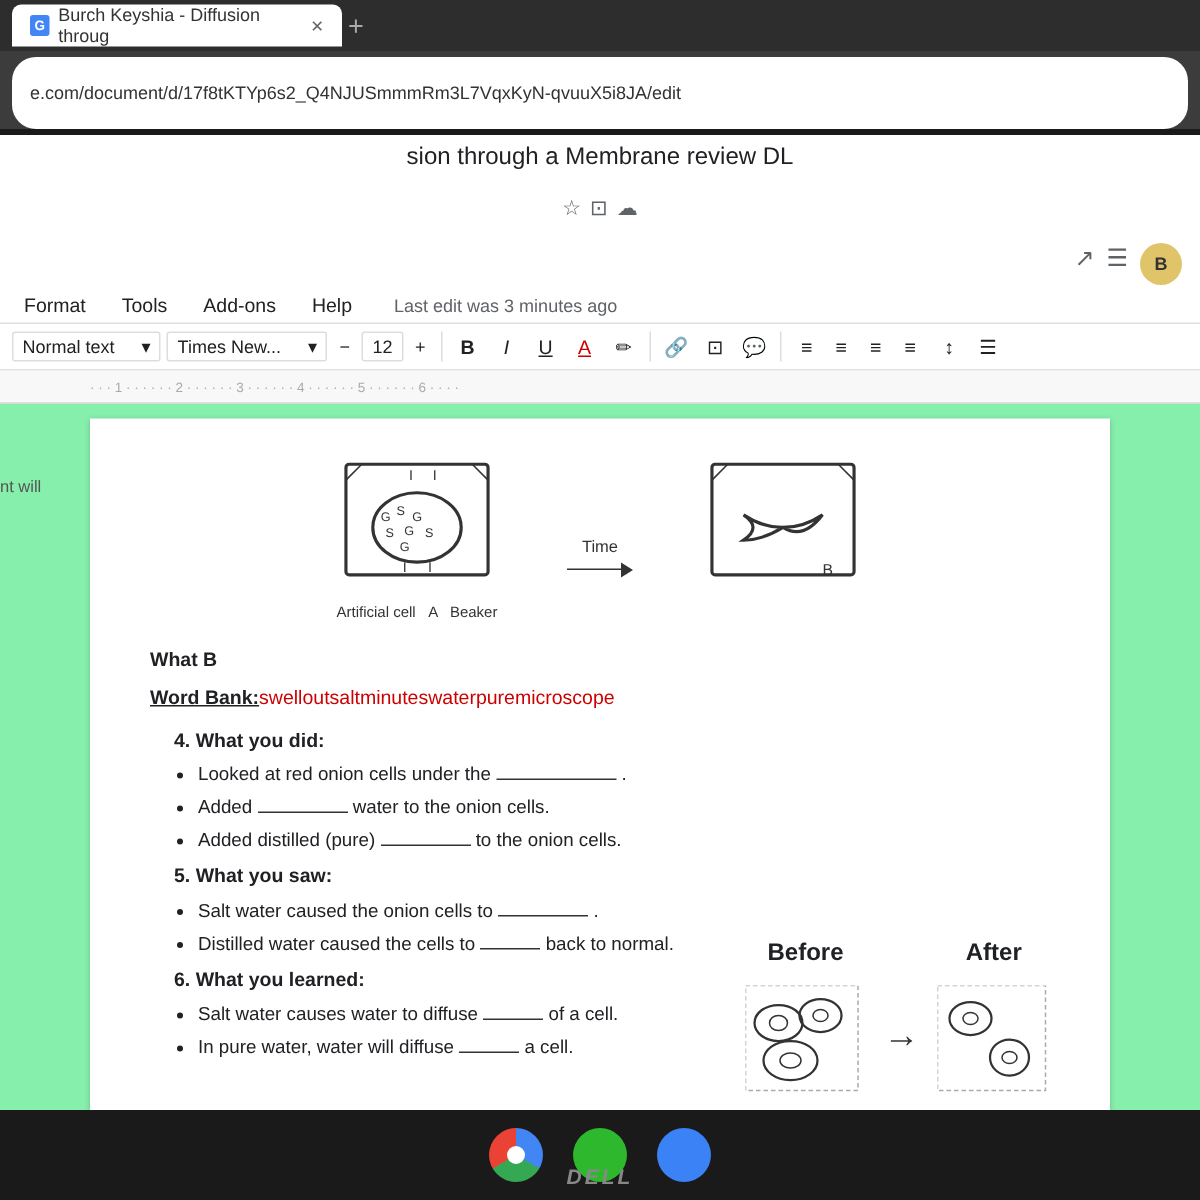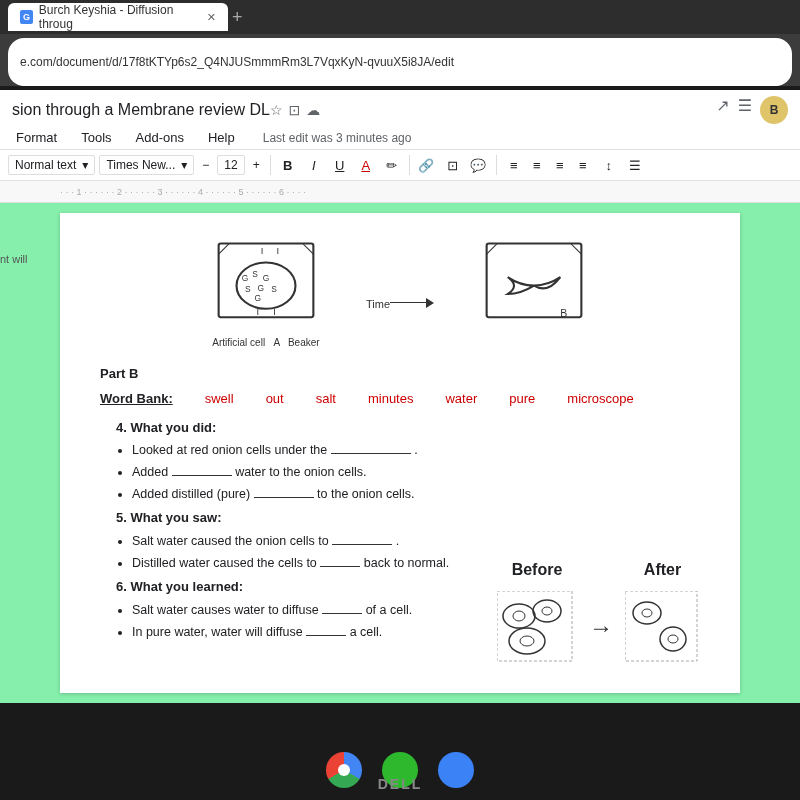--- a/index.html
+++ b/index.html
@@ -84,22 +84,23 @@
     }
 
     .docs-header {
       padding: 6px 12px 0;
       border-bottom: 1px solid #e0e0e0;
     }
 
     .docs-title-row {
       display: flex;
       align-items: center;
-      gap: 0;
+      gap: 16px;
       margin-bottom: 2px;
+      flex-direction: column;
     }
 
     .docs-title {
       font-size: 16px;
       color: #202124;
       font-family: Arial, sans-serif;
     }
 
     .docs-icons {
       display: flex;
@@ -145,21 +146,21 @@
       gap: 2px;
       padding: 2px 4px;
       border-radius: 2px;
       cursor: pointer;
       white-space: nowrap;
     }
 
     .toolbar-dropdown {
       display: flex;
       align-items: center;
-      gap: 6px;
+      gap: 18px;
       border: 1px solid #ddd;
       border-radius: 2px;
       padding: 2px 6px;
       font-size: 12px;
     }
 
     .toolbar-btn {
       width: 22px;
       height: 22px;
       display: flex;
@@ -261,21 +262,21 @@
     }
 
     .part-b-title {
       font-weight: bold;
       font-size: 13px;
       margin-bottom: 4px;
     }
 
     .word-bank-row {
       display: flex;
-      gap: 32px;
+      gap: 0;
       align-items: center;
       margin-bottom: 8px;
       font-size: 13px;
     }
 
     .word-bank-label {
       font-weight: bold;
       text-decoration: underline;
     }
 
@@ -386,20 +387,21 @@
       height: 36px;
     }
 
     .dell-logo {
       position: absolute;
       bottom: 8px;
       left: 50%;
       transform: translateX(-50%);
       color: #888;
       font-size: 14px;
+      font-style: italic;
       letter-spacing: 2px;
       font-weight: bold;
     }
 
     .color-red { color: #cc0000; }
 
     .align-icons {
       display: flex;
       gap: 1px;
     }
@@ -522,21 +524,21 @@
             <text x="62" y="78" font-size="9" fill="#333">I</text>
           </svg>
           <div class="beaker-label">
             <span>Artificial cell</span>
             &nbsp;&nbsp;<span>A</span>
             &nbsp;&nbsp;<span>Beaker</span>
           </div>
         </div>
 
         <div class="time-arrow">
-          <div style="display:flex;flex-direction:row;align-items:flex-start;">
+          <div style="display:flex;flex-direction:column;align-items:center;">
             <span style="font-size:11px;margin-bottom:4px;">Time</span>
             <div style="display:flex;align-items:center;">
               <div style="width:36px;height:1px;background:#333;"></div>
               <div style="border-left:8px solid #333;border-top:5px solid transparent;border-bottom:5px solid transparent;"></div>
             </div>
           </div>
         </div>
 
         <div class="beaker-diagram">
           <svg class="beaker-svg" viewBox="0 0 110 95">
@@ -547,21 +549,21 @@
             <line x1="90" y1="10" x2="100" y2="20" stroke="#333" stroke-width="1"></line>
 
             <path d="M30,42 Q42,50 55,50 Q68,50 80,42 Q68,58 55,50 Q42,58 30,58 Q42,50 30,42 Z" fill="none" stroke="#333" stroke-width="2"></path>
 
             <text x="80" y="80" font-size="10" fill="#333">B</text>
           </svg>
         </div>
       </div>
 
       <div class="part-b">
-        <div class="part-b-title">Part B</div>
+        <div class="part-b-title">What B</div>
 
         <div class="word-bank-row">
           <span class="word-bank-label">Word Bank:</span>
           <span class="word-bank-word color-red">swell</span>
           <span class="word-bank-word color-red">out</span>
           <span class="word-bank-word color-red">salt</span>
           <span class="word-bank-word color-red">minutes</span>
           <span class="word-bank-word color-red">water</span>
           <span class="word-bank-word color-red">pure</span>
           <span class="word-bank-word color-red">microscope</span>

